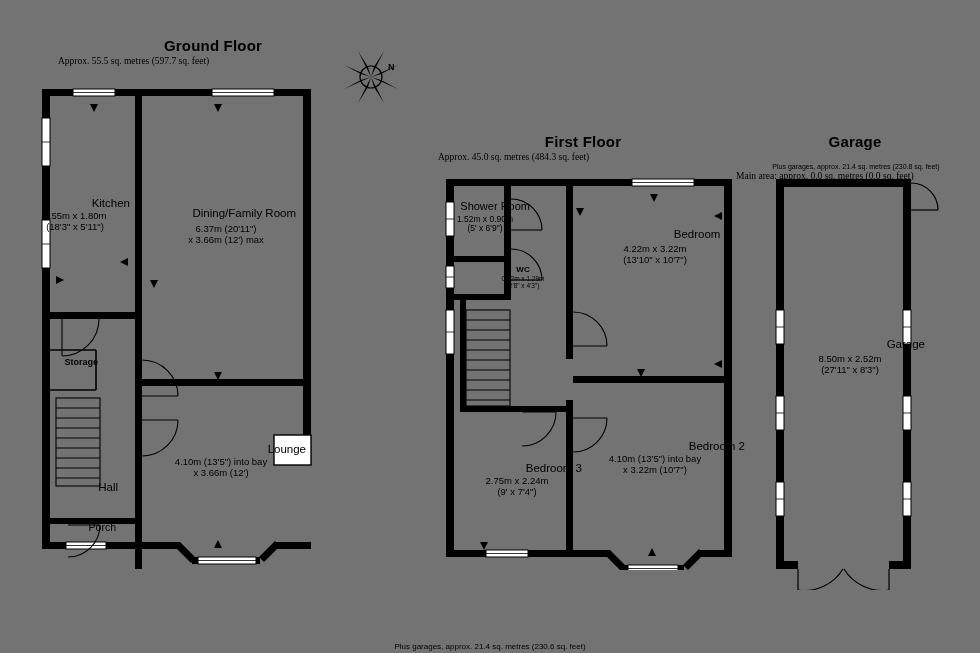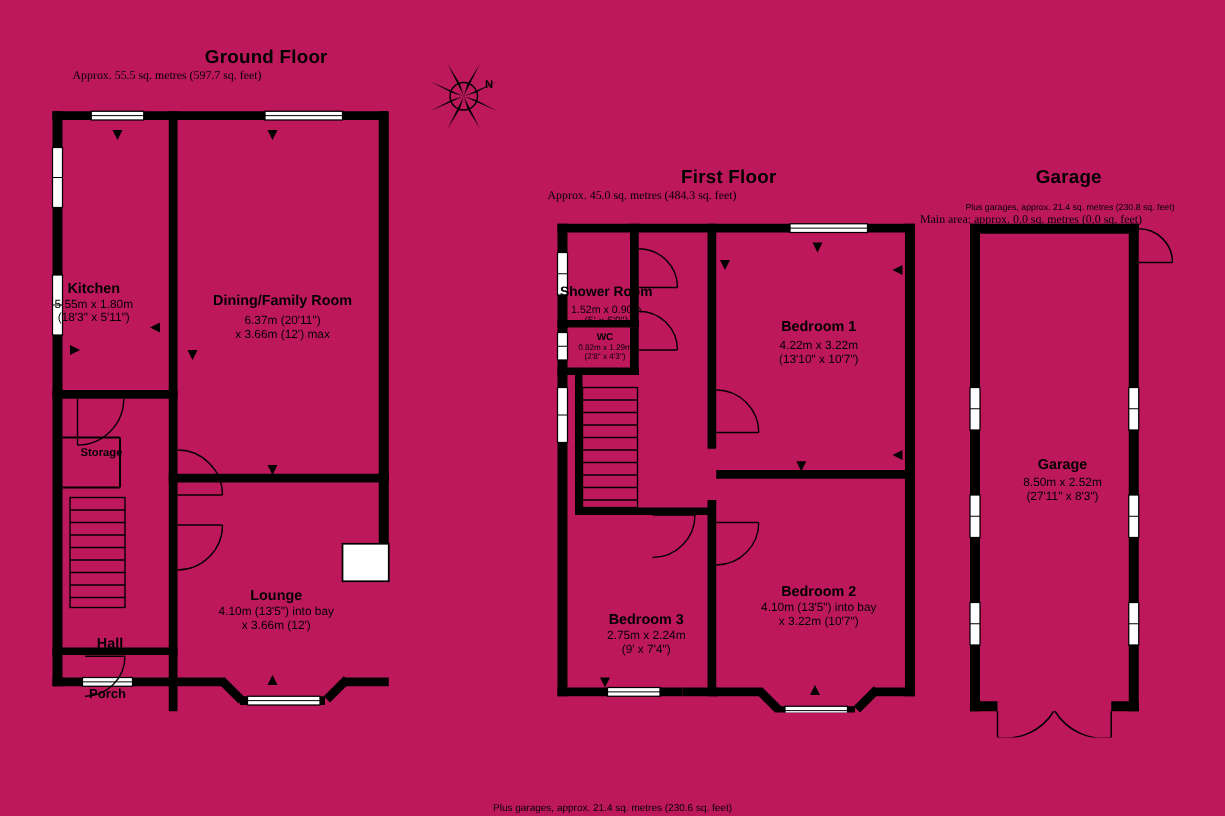--- a/index.html
+++ b/index.html
@@ -8,45 +8,44 @@
     background: #ffffff;
   }
   body {
     font-family: "Liberation Sans", sans-serif;
     color: #000000;
   }
   #page {
     position: relative;
     width: 980px;
     height: 653px;
-    background: #be185d;
+    background: #737373;
     overflow: hidden;
   }
   .abs { position: absolute; }
   .title {
     font-size: 15px;
     font-weight: bold;
     text-align: center;
     letter-spacing: 0.2px;
   }
   .subtitle {
     font-size: 9.5px;
     text-align: left;
     font-family: Liberation Serif, serif;
   }
   .subtitle2 {
     font-size: 7px;
     text-align: center;
   }
   .room-label {
-    text-align: center;
+    text-align: right;
     font-size: 11.5px;
-    font-weight: bold;
+    font-weight: normal;
     line-height: 1.15;
-    margin-top: 28px;
   }
   .room-dims {
     text-align: center;
     font-size: 9.5px;
     line-height: 1.18;
     font-weight: normal;
   }
   .tiny-label {
     text-align: center;
     font-size: 8px;
@@ -309,21 +308,21 @@
       </g>
     </svg>
   </div>
 
   <div class="abs" style="left:440px; top:200px; width:90px;">
     <div class="room-label" style="font-size:11px;">Shower Room</div>
     <div class="tiny-dims" style="font-size:8.5px; margin-top:2px;">1.52m x 0.90m</div>
     <div class="tiny-dims" style="font-size:8.5px;">(5' x 6'9")</div>
   </div>
 
-  <div class="abs" style="left:448px; top:266px; width:72px;">
+  <div class="abs" style="left:448px; top:266px; width:72px;padding-left:39px;">
     <div class="tiny-label">WC</div>
     <div class="tiny-dims">0.82m x 1.29m</div>
     <div class="tiny-dims">(2'8" x 4'3")</div>
   </div>
 
   <div class="abs" style="left:580px; top:228px; width:150px;">
     <div class="room-label">Bedroom 1</div>
     <div class="room-dims" style="margin-top:2px;">4.22m x 3.22m</div>
     <div class="room-dims">(13'10" x 10'7")</div>
   </div>

